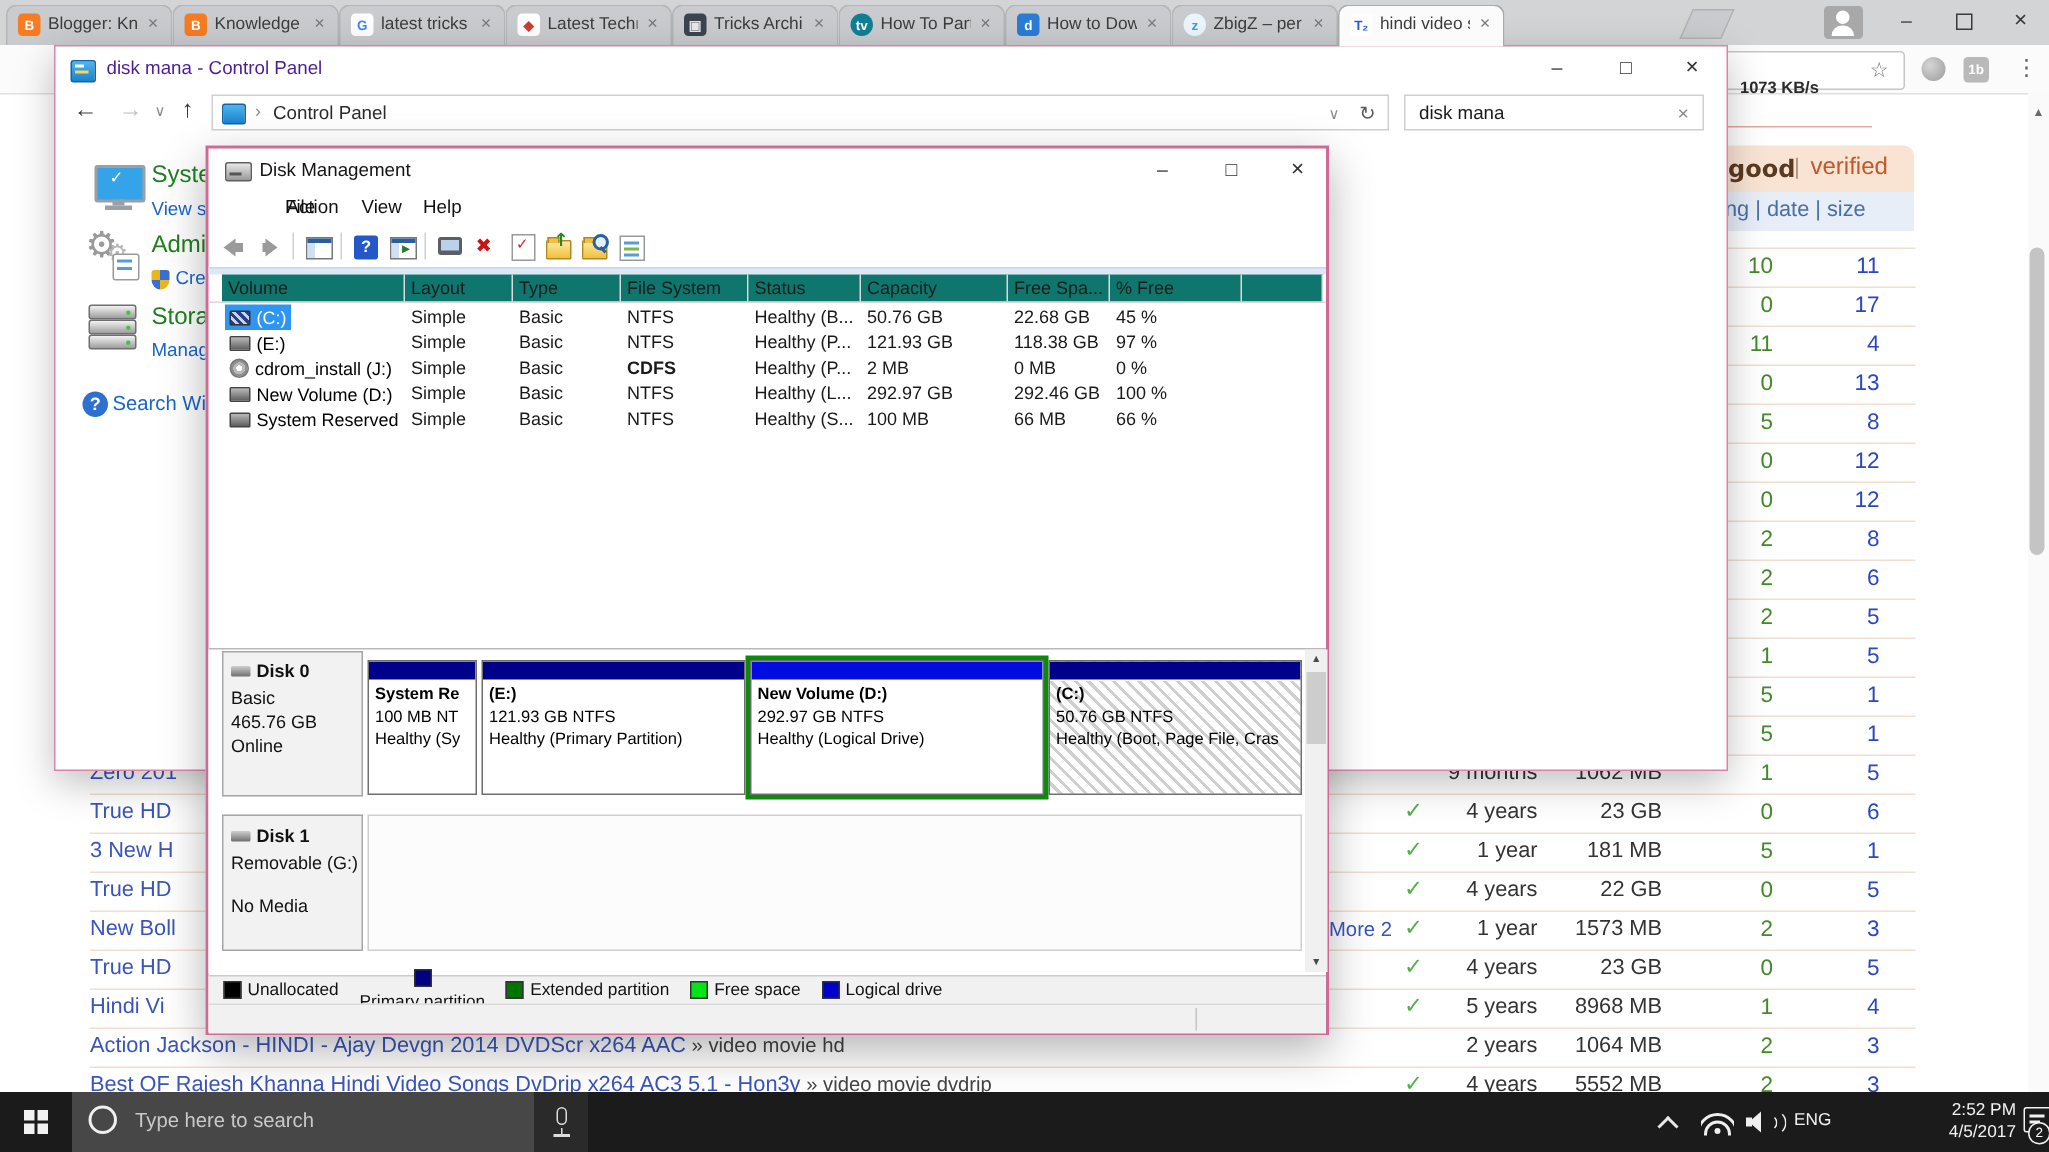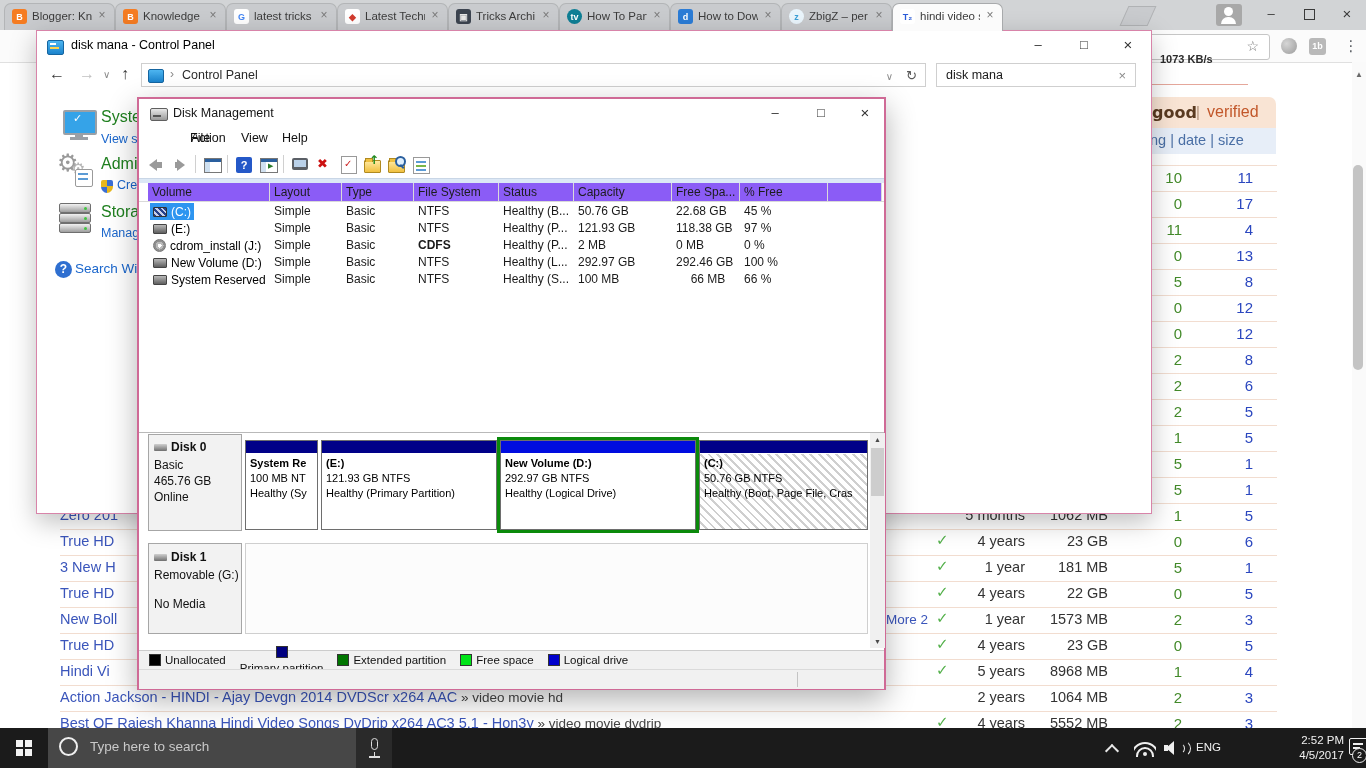--- a/index.html
+++ b/index.html
@@ -17,21 +17,21 @@
   #btoolbar{left:0;top:30px;width:1366px;height:32px;background:#fbfbfb;border-bottom:1px solid #e0e0e0;}
   .wbtn{top:0;width:38px;height:28px;text-align:center;line-height:28px;font-size:13px;color:#3a3a3a;}
   
   .win{background:#fff;}
   .ctl{font-size:13px;color:#333;text-align:center;}
   
   .sep{height:1px;background:#f2ddd0;}
   .num{font-size:15px;text-align:right;white-space:nowrap;}
   .lnk{color:#3a55bb;font-size:14.5px;white-space:nowrap;}
   
-  .hcell{font-size:12px;color:#1c1c1c;border-right:1px solid #dadada;line-height:18px;padding-left:4px;box-sizing:border-box;overflow:hidden;white-space:nowrap;background:#8b5cf6;}
+  .hcell{font-size:12px;color:#1c1c1c;border-right:1px solid #dadada;line-height:18px;padding-left:4px;box-sizing:border-box;overflow:hidden;white-space:nowrap;background:#0f766e;}
   .tcell{font-size:12px;color:#1a1a1a;line-height:17px;white-space:nowrap;overflow:hidden;}
   .panel{background:#f2f2f2;border:1px solid #a6a6a6;box-sizing:border-box;font-size:12px;color:#111;}
   .part{background:#fff;border:1px solid #6e6e6e;box-sizing:border-box;overflow:hidden;}
   .part .nm{position:absolute;left:4px;top:16px;font:bold 11px "Liberation Sans",sans-serif;white-space:nowrap;}
   .part .l2{position:absolute;left:4px;top:31px;font-size:11px;white-space:nowrap;}
   .part .l3{position:absolute;left:4px;top:46px;font-size:11px;white-space:nowrap;}
   .hatch{background:repeating-linear-gradient(45deg,#ffffff 0 4px,#cfcfcf 4px 6px);}
   
   #taskbar{left:0;top:728px;width:1366px;height:40px;background:#1b1b1b;z-index:50;}
   .tray{color:#f2f2f2;font-size:11.5px;}
@@ -183,21 +183,21 @@
         <div class="a num" style="position: absolute; top: 611px; right: 113px; width: 60px; color: rgb(43, 71, 191);">3</div>
         <div class="a num" style="position: absolute; top: 637px; right: 184px; width: 60px; color: rgb(67, 138, 42);">0</div>
         <div class="a num" style="position: absolute; top: 637px; right: 113px; width: 60px; color: rgb(43, 71, 191);">5</div>
         <div class="a num" style="position: absolute; top: 663px; right: 184px; width: 60px; color: rgb(67, 138, 42);">1</div>
         <div class="a num" style="position: absolute; top: 663px; right: 113px; width: 60px; color: rgb(43, 71, 191);">4</div>
         <div class="a num" style="position: absolute; top: 689px; right: 184px; width: 60px; color: rgb(67, 138, 42);">2</div>
         <div class="a num" style="position: absolute; top: 689px; right: 113px; width: 60px; color: rgb(43, 71, 191);">3</div>
         <div class="a num" style="position: absolute; top: 715px; right: 184px; width: 60px; color: rgb(67, 138, 42);">2</div>
         <div class="a num" style="position: absolute; top: 715px; right: 113px; width: 60px; color: rgb(43, 71, 191);">3</div>
         <div class="a lnk" style="position: absolute; left: 60px; top: 507px; max-width: 980px; overflow: hidden;">Zero 201</div>
-        <div style="position: absolute; top: 507px; right: 341px; width: 90px; text-align: right; font-size: 14.5px; color: rgb(51, 51, 51);">5 months</div>
+        <div style="position: absolute; top: 507px; right: 341px; width: 90px; text-align: right; font-size: 14.5px; color: rgb(51, 51, 51);">9 months</div>
         <div style="position: absolute; top: 507px; right: 258px; width: 90px; text-align: right; font-size: 14.5px; color: rgb(51, 51, 51);">1062 MB</div>
         <div class="a lnk" style="position: absolute; left: 60px; top: 533px; max-width: 980px; overflow: hidden;">True HD</div>
         <div style="position: absolute; left: 936px; top: 531px; font: bold 15px &quot;DejaVu Sans&quot;, sans-serif; color: rgb(83, 176, 74);">✓</div>
         <div style="position: absolute; top: 533px; right: 341px; width: 90px; text-align: right; font-size: 14.5px; color: rgb(51, 51, 51);">4 years</div>
         <div style="position: absolute; top: 533px; right: 258px; width: 90px; text-align: right; font-size: 14.5px; color: rgb(51, 51, 51);">23 GB</div>
         <div class="a lnk" style="position: absolute; left: 60px; top: 559px; max-width: 980px; overflow: hidden;">3 New H</div>
         <div style="position: absolute; left: 936px; top: 557px; font: bold 15px &quot;DejaVu Sans&quot;, sans-serif; color: rgb(83, 176, 74);">✓</div>
         <div style="position: absolute; top: 559px; right: 341px; width: 90px; text-align: right; font-size: 14.5px; color: rgb(51, 51, 51);">1 year</div>
         <div style="position: absolute; top: 559px; right: 258px; width: 90px; text-align: right; font-size: 14.5px; color: rgb(51, 51, 51);">181 MB</div>
         <div class="a lnk" style="position: absolute; left: 60px; top: 585px; max-width: 980px; overflow: hidden;">True HD</div>
@@ -230,21 +230,21 @@
       <span class="a" style="left:3px;top:8px;font-size:8px;color:#6a6a6a;">▲</span>
       <span class="a" style="left:1px;top:103px;width:10px;height:205px;background:#c4c4c4;border-radius:5px;"></span>
     </div>
   </div>
 
   <div id="cpwin" class="a win" style="left:36px;top:30px;width:1114px;height:482px;border:1px solid #d884a9;box-shadow:0 8px 24px rgba(0,0,0,0.25);">
     <div class="a" style="left:10px;top:9px;width:15px;height:13px;background:linear-gradient(#4db5f0,#1b83cc);border:1px solid #1565a0;border-radius:2px;">
       <span class="a" style="left:2px;top:2px;width:6px;height:2px;background:#fff;"></span>
       <span class="a" style="left:2px;top:6px;width:9px;height:2px;background:#ffd34d;"></span>
     </div>
-    <div class="a" style="left:34px;top:7px;font-size:12.5px;color:#000000;">disk mana - Control Panel</div>
+    <div class="a" style="left:34px;top:7px;font-size:12.5px;color:#4c1d95;">disk mana - Control Panel</div>
     <div class="a ctl" style="left:982px;top:2px;width:38px;height:24px;line-height:24px;">–</div>
     <div class="a ctl" style="left:1028px;top:2px;width:38px;height:24px;line-height:24px;">□</div>
     <div class="a ctl" style="left:1072px;top:2px;width:38px;height:24px;line-height:24px;font-size:15px;">×</div>
 
     <div class="a" style="left:12px;top:34px;font-size:16px;color:#3a3a3a;">←</div>
     <div class="a" style="left:42px;top:34px;font-size:16px;color:#c0c0c0;">→</div>
     <div class="a" style="left:66px;top:38px;font-size:10px;color:#8a8a8a;">∨</div>
     <div class="a" style="left:84px;top:34px;font-size:16px;color:#3a3a3a;">↑</div>
     <div class="a" style="left:104px;top:32px;width:785px;height:24px;background:#fff;border:1px solid #cfcfcf;box-sizing:border-box;">
       <span class="a" style="left:6px;top:5px;width:14px;height:12px;background:linear-gradient(#4db5f0,#1b83cc);border:1px solid #1565a0;border-radius:2px;"></span>
@@ -439,21 +439,21 @@
         <div style="position: absolute; left: 0px; top: 89px; width: 745px; height: 17px;">
           <div style="position: absolute; left: 11px; top: 0px; height: 17px; display: flex; align-items: center; padding: 0px 3px; gap: 4px;">
             <span style="position: static; flex: 0 0 auto; width: 12px; height: 8px; border-radius: 1px; background: linear-gradient(rgb(185, 185, 185), rgb(95, 95, 95)); border: 1px solid rgb(68, 68, 68);"></span>
             <span style="position: static; font-size: 12px; white-space: nowrap;">System Reserved</span>
           </div>
           <div class="a tcell" style="position: absolute; left: 135px; top: 0px; width: 68px;">Simple</div>
           <div class="a tcell" style="position: absolute; left: 207px; top: 0px; width: 68px;">Basic</div>
           <div class="a tcell" style="position: absolute; left: 279px; top: 0px; width: 81px;">NTFS</div>
           <div class="a tcell" style="position: absolute; left: 364px; top: 0px; width: 71px;">Healthy (S...</div>
           <div class="a tcell" style="position: absolute; left: 439px; top: 0px; width: 94px;">100 MB</div>
-          <div class="a tcell" style="position: absolute; left: 537px; top: 0px; width: 64px; text-align: center;">66 MB</div>
+          <div class="a tcell" style="position: absolute; left: 537px; top: 0px; width: 64px;">66 MB</div>
           <div class="a tcell" style="position: absolute; left: 605px; top: 0px; width: 84px;">66 %</div>
         </div>
       </div>
 
     <div class="a" style="left:0;top:333px;width:745px;height:216px;border-top:1px solid #b9b9b9;background:#fff;"></div>
     <div class="a panel" style="left:9px;top:335px;width:94px;height:97px;">
       <span class="a" style="left:5px;top:9px;width:13px;height:7px;background:linear-gradient(#cfcfcf,#6f6f6f);border-radius:1px;"></span>
       <b class="a" style="left:22px;top:5px;font-size:12px;">Disk 0</b>
       <span class="a" style="left:5px;top:23px;">Basic</span>
       <span class="a" style="left:5px;top:39px;">465.76 GB</span>

